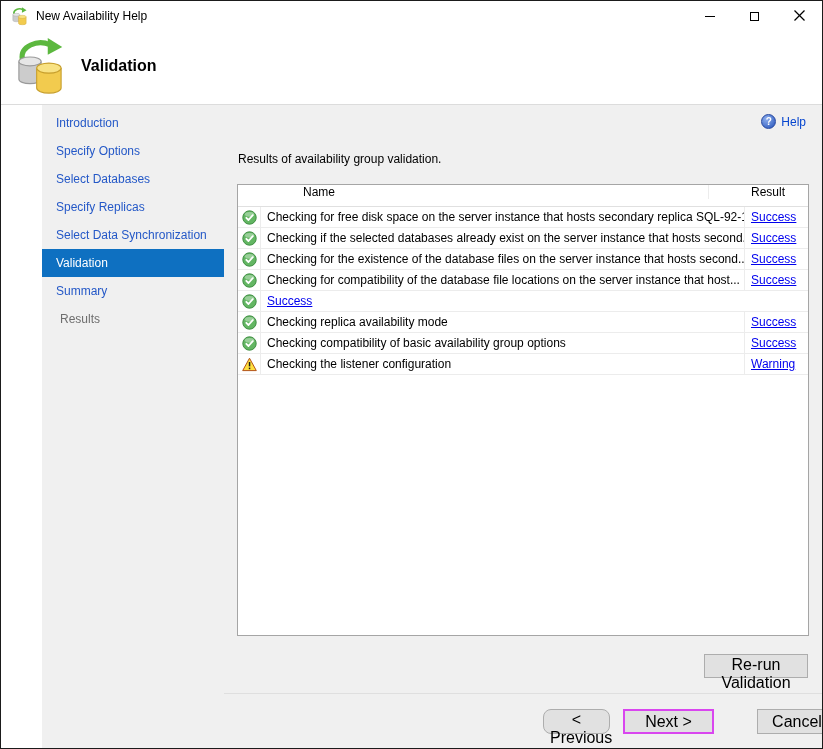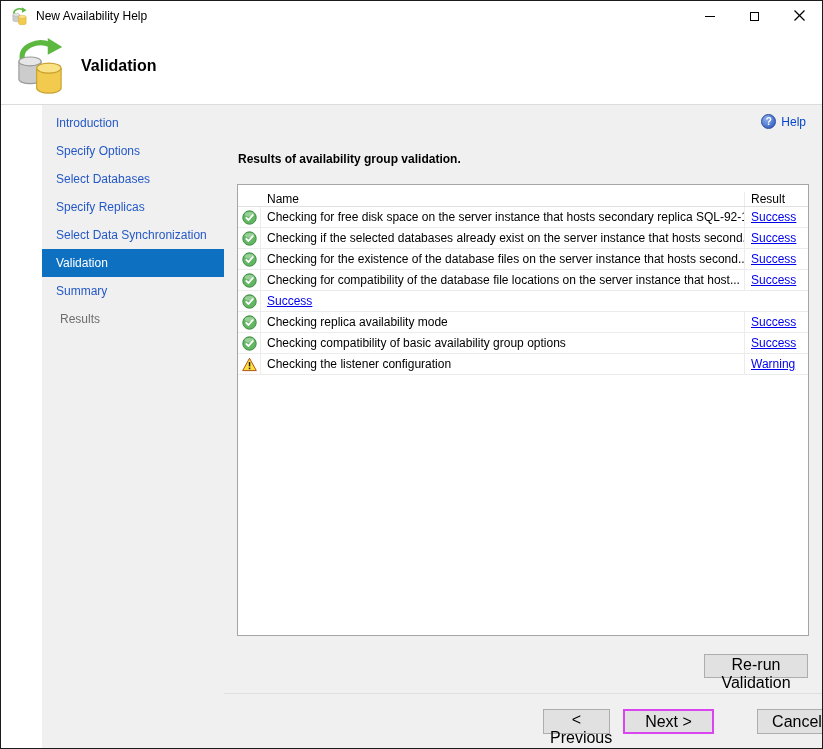--- a/index.html
+++ b/index.html
@@ -25,39 +25,39 @@
   .side-item{height:28px;line-height:28px;padding-left:14px;color:var(--side-link,#2458c7);cursor:default;}
   .side-item.selected{background:var(--accent,#0e70c1);color:#fff;}
   .side-item.disabled{color:#6e6e6e;padding-left:18px;}
 
   
   .main{position:absolute;top:104px;left:223px;right:0;bottom:0;background:#f0f0f0;}
   .help{position:absolute;top:9px;right:16px;display:flex;align-items:center;gap:5px;color:var(--help-link,#0645cf);cursor:default;}
   .help-icon{width:15px;height:15px;border-radius:50%;background:radial-gradient(circle at 35% 30%,#8fb0ee,#2350b8);
     color:#fff;font-weight:bold;font-size:10px;display:flex;align-items:center;justify-content:center;
     border:1px solid #25479f;box-sizing:border-box;flex:0 0 auto;}
-  .heading{position:absolute;left:14px;top:47px;font-weight:bold;}
+  .heading{position:absolute;left:14px;top:47px;font-weight:normal;}
 
   
   .listview{position:absolute;left:13px;top:79px;width:572px;height:452px;background:#fff;border:1px solid #a5a5a5;
     box-sizing:border-box;display:flex;flex-direction:column;overflow:hidden;}
-  .lv-header{display:flex;height:21px;flex:0 0 auto;align-items:flex-end;border-bottom:1px solid #e0e0e0;}
+  .lv-header{display:flex;height:21px;flex:0 0 auto;align-items:flex-start;border-bottom:1px solid #e0e0e0;gap:36px;}
   .col-icon{width:23px;flex:0 0 auto;border-right:1px solid #ececec;box-sizing:border-box;display:flex;align-items:center;justify-content:center;}
   .col-name{flex:1 1 auto;padding-left:6px;border-right:1px solid #ececec;box-sizing:border-box;display:flex;align-items:center;
     overflow:hidden;white-space:nowrap;}
   .col-result{width:63px;flex:0 0 auto;padding-left:6px;box-sizing:border-box;display:flex;align-items:center;}
   .t-row{display:flex;height:20px;flex:0 0 auto;align-items:stretch;border-bottom:1px solid #ececec;}
   .result-link{color:var(--result-link,#0000ee);text-decoration:underline;cursor:pointer;}
   .res-icon svg{display:block;}
 
   
   .win-btn{background:#e1e1e1;border:1px solid #adadad;font-family:inherit;font-size:16px;color:#000;cursor:default;}
   .rerun-btn{position:absolute;left:480px;top:549px;width:104px;height:24px;}
   .footer-sep{position:absolute;left:0;right:0;top:588px;height:1px;background:#dfdfdf;}
-  .btn-prev{position:absolute;left:319px;top:604px;width:67px;height:25px;}
+  .btn-prev{position:absolute;left:319px;top:604px;width:67px;height:25px;border-radius:8px;}
   .btn-next{position:absolute;left:399px;top:604px;width:91px;height:25px;border:2px solid #d946ef;}
   .btn-cancel{position:absolute;left:505px;top:604px;width:80px;height:25px;margin-left:28px;}
 </style>
 </head>
 <body>
 
 <div class="window">
 
   <div class="titlebar">
     <span class="tb-icon">

